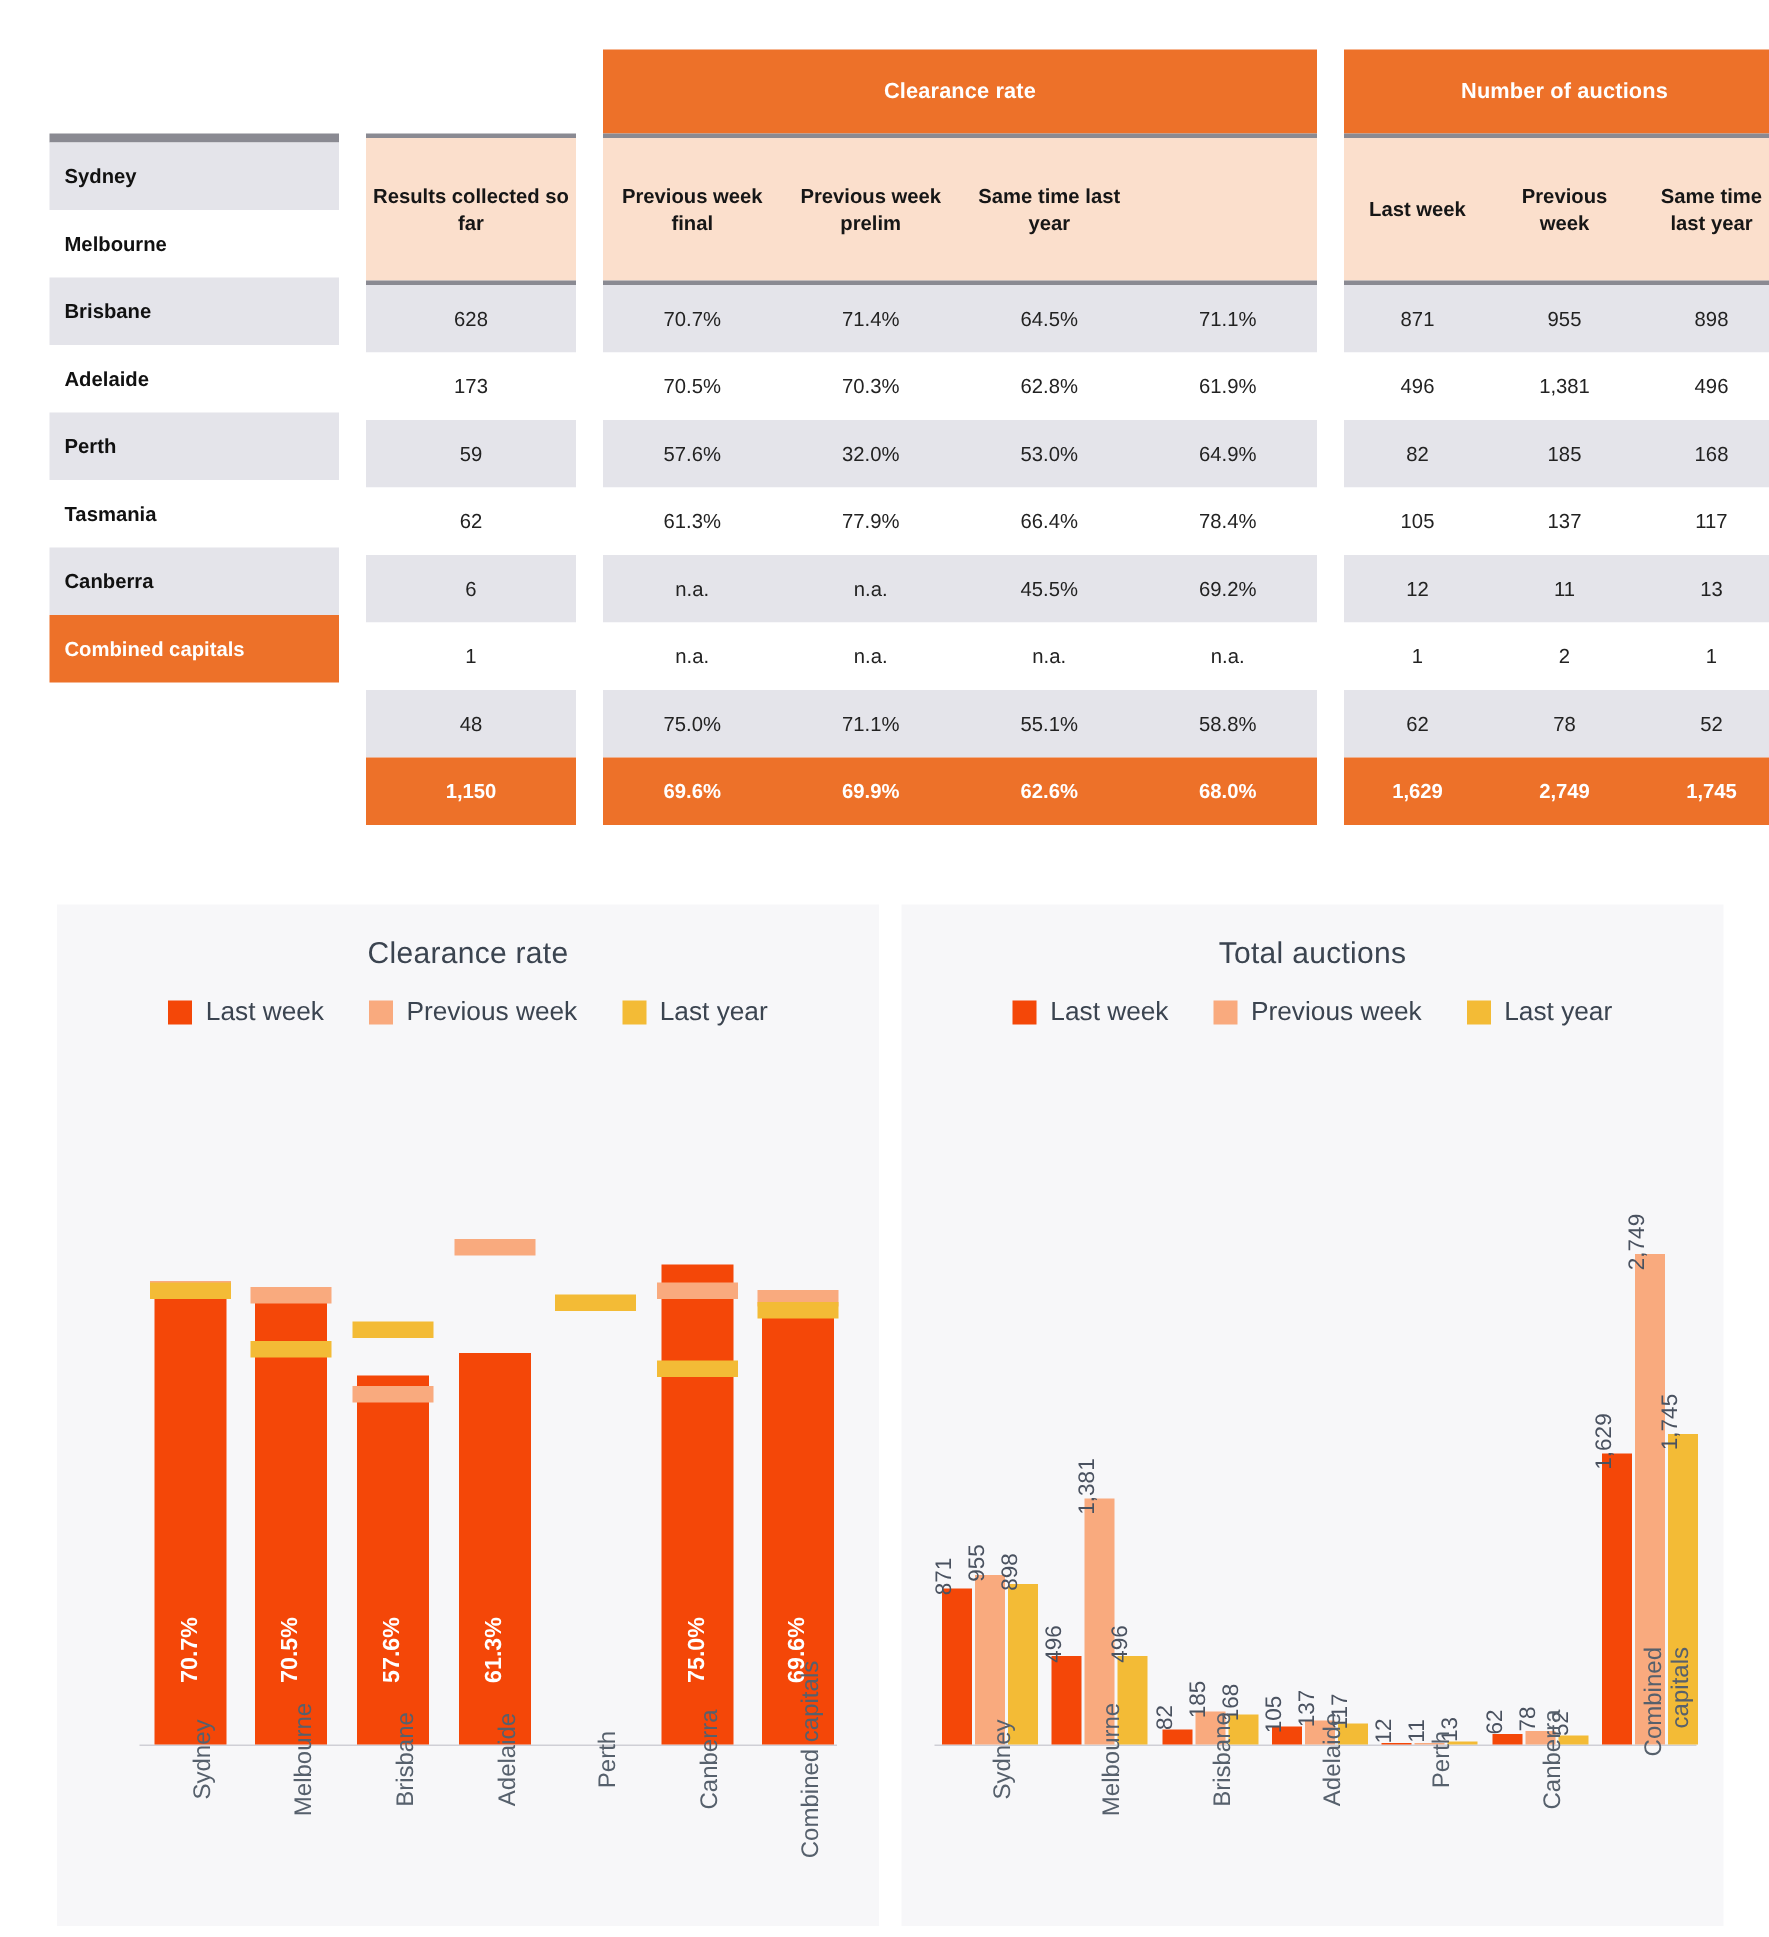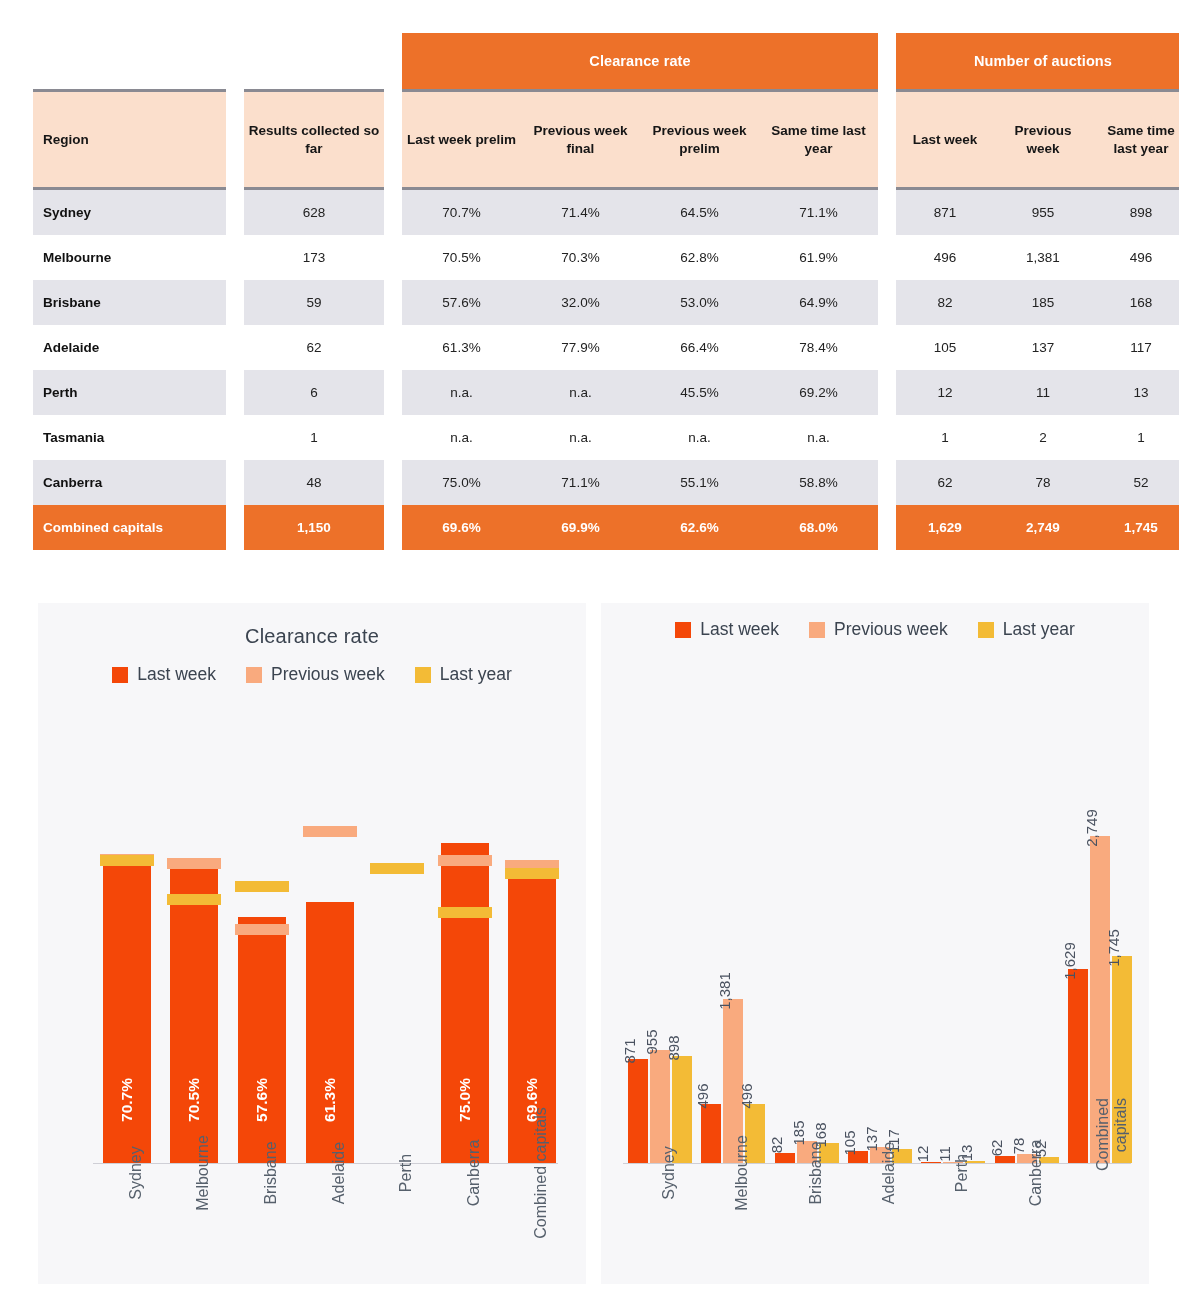--- a/index.html
+++ b/index.html
@@ -96,23 +96,20 @@
 </style>
 </head>
 <body>
 
 <div class="table-wrap">
   <div class="tbl">
 
     <div class="colgroup">
       <div class="grp-title blank"></div>
       <div class="rowline"></div>
-      <div class="hdr-row">
-        <div class="hdr-cell left w-region">Region</div>
-      </div>
       <div class="rowline"></div>
       <div id="col-region">
           <div class="drow odd">
             <div class="dcell w-region left">Sydney</div>
           </div>
           <div class="drow even">
             <div class="dcell w-region left">Melbourne</div>
           </div>
           <div class="drow odd">
             <div class="dcell w-region left">Brisbane</div>
@@ -171,21 +168,20 @@
           </div>
         </div>
     </div>
 
     <div class="gap"></div>
 
     <div class="colgroup">
       <div class="grp-title">Clearance rate</div>
       <div class="rowline"></div>
       <div class="hdr-row" id="hdr-cr">
-          <div class="hdr-cell w-cr">Last week prelim</div>
           <div class="hdr-cell w-cr">Previous week final</div>
           <div class="hdr-cell w-cr">Previous week prelim</div>
           <div class="hdr-cell w-cr">Same time last year</div>
         </div>
       <div class="rowline"></div>
       <div id="col-cr">
           <div class="drow odd">
             <div class="dcell w-cr">70.7%</div>
             <div class="dcell w-cr">71.4%</div>
             <div class="dcell w-cr">64.5%</div>
@@ -342,20 +338,21 @@
         <div class="xlabel" style="left: 426.643px; top: 460px;">Canberra</div>
         <div class="mainbar" style="left: 470.214px; width: 48px; height: 296.716px; bottom: auto; position: absolute; top: 153.284px;"></div>
         <div class="bar-lbl" style="left: 494.214px; top: 378px; transform: translate(-50%, 0px) rotate(-90deg);">69.6%</div>
         <div class="marker" style="background: rgb(249, 170, 126); left: 467.214px; width: 54px; top: 147.005px;"></div>
         <div class="marker" style="background: rgb(243, 187, 54); left: 467.214px; width: 54px; top: 155.105px;"></div>
         <div class="xlabel" style="left: 494.214px; top: 460px;">Combined capitals</div>
       </div>
   </div>
 
   <div class="panel right">
+    <div class="ch-title">Total auctions</div>
     <div class="legend" id="legend-1">
         <div class="lg">
           <span class="swatch" style="background: rgb(244, 71, 8);"></span>
           <span class="lg-txt">Last week</span>
         </div>
         <div class="lg">
           <span class="swatch" style="background: rgb(249, 170, 126);"></span>
           <span class="lg-txt">Previous week</span>
         </div>
         <div class="lg">

